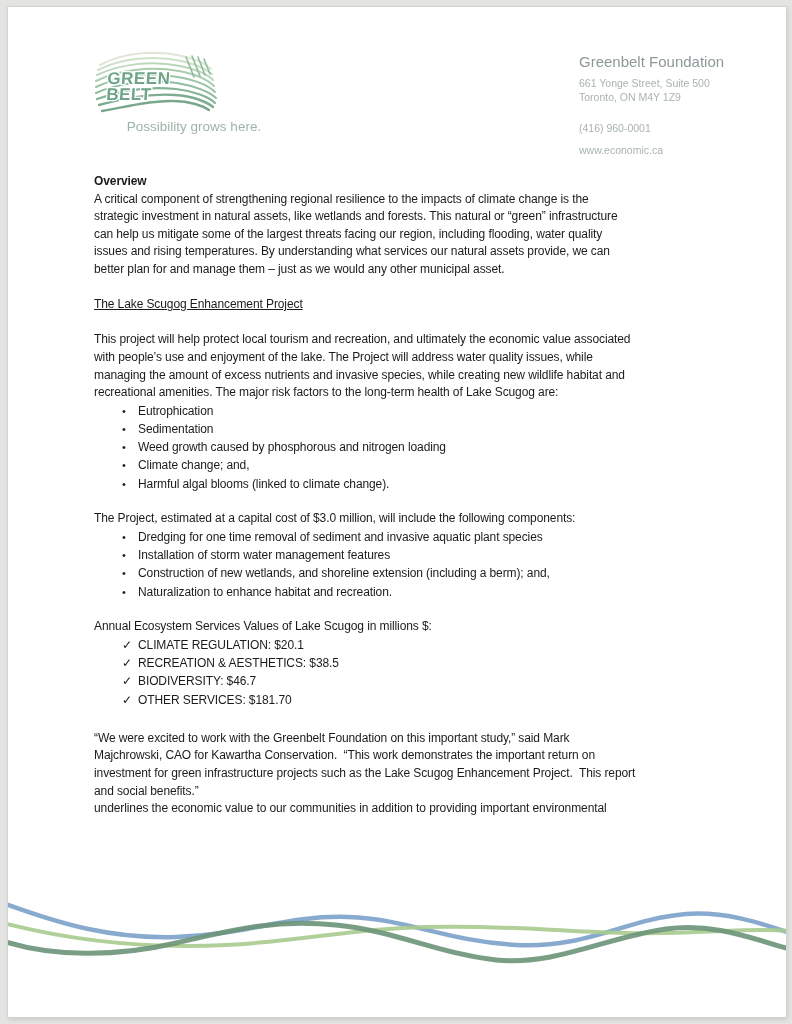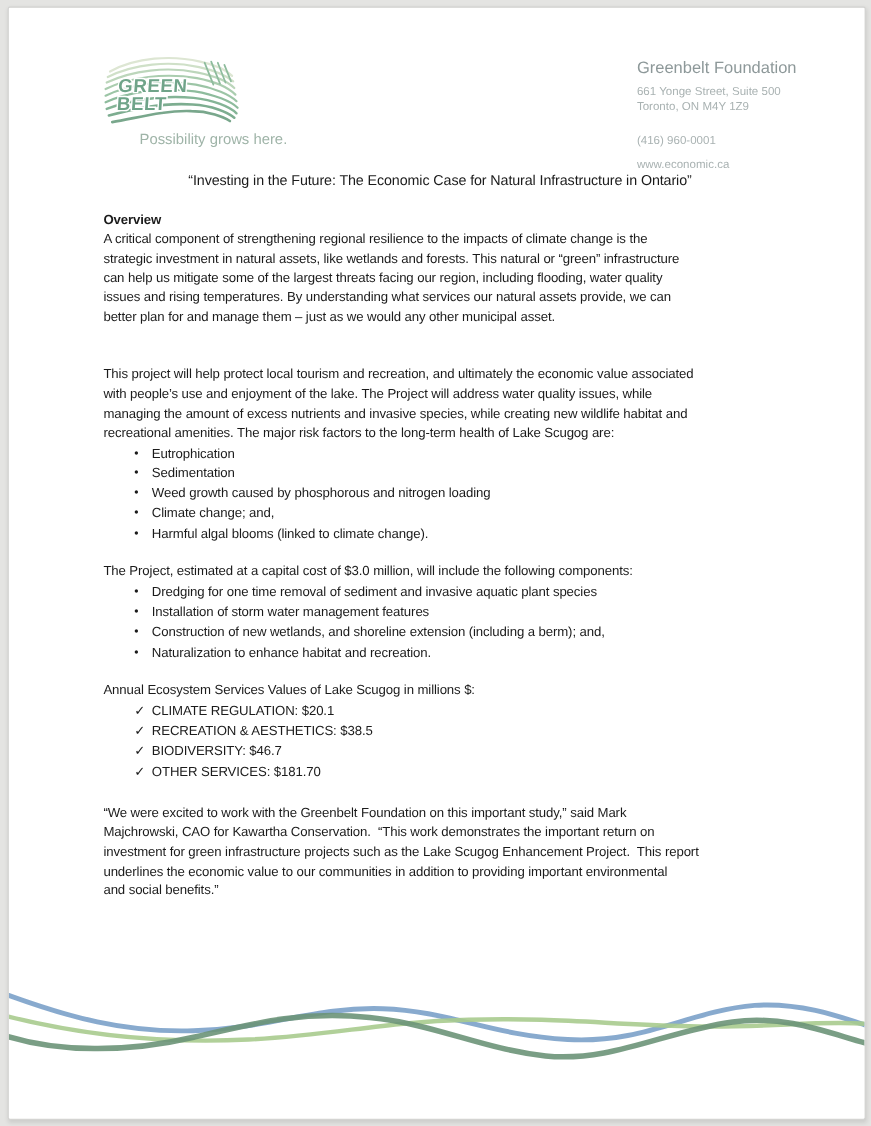--- a/index.html
+++ b/index.html
@@ -72,29 +72,29 @@
 
   <div class="org-block">
     <div class="org-name">Greenbelt Foundation</div>
     <div class="org-line">661 Yonge Street, Suite 500</div>
     <div class="org-line">Toronto, ON M4Y 1Z9</div>
     <div class="org-line org-phone">(416) 960-0001</div>
     <div class="org-line org-site">www.economic.ca</div>
   </div>
 
   <div class="flow">
-    <div class="title-line">“Investing in the Future: The Economic Case for Natural Infrastructure in Ontario”</div>
     <div id="blocks">
         <div class="h-bold">Overview</div>
         <div class="line">A critical component of strengthening regional resilience to the impacts of climate change is the</div>
         <div class="line">strategic investment in natural assets, like wetlands and forests. This natural or “green” infrastructure</div>
         <div class="line">can help us mitigate some of the largest threats facing our region, including flooding, water quality</div>
         <div class="line">issues and rising temperatures. By understanding what services our natural assets provide, we can</div>
         <div class="line">better plan for and manage them – just as we would any other municipal asset.</div>
         <div class="spacer"></div>
+        <div class="h-underline">The Lake Scugog Enhancement Project</div>
         <div class="spacer"></div>
         <div class="line">This project will help protect local tourism and recreation, and ultimately the economic value associated</div>
         <div class="line">with people’s use and enjoyment of the lake. The Project will address water quality issues, while</div>
         <div class="line">managing the amount of excess nutrients and invasive species, while creating new wildlife habitat and</div>
         <div class="line">recreational amenities. The major risk factors to the long-term health of Lake Scugog are:</div>
         <div class="li"><span class="marker bullet">•</span><span>Eutrophication</span></div>
         <div class="li"><span class="marker bullet">•</span><span>Sedimentation</span></div>
         <div class="li"><span class="marker bullet">•</span><span>Weed growth caused by phosphorous and nitrogen loading</span></div>
         <div class="li"><span class="marker bullet">•</span><span>Climate change; and,</span></div>
         <div class="li"><span class="marker bullet">•</span><span>Harmful algal blooms (linked to climate change).</span></div>
@@ -107,22 +107,22 @@
         <div class="spacer"></div>
         <div class="line">Annual Ecosystem Services Values of Lake Scugog in millions $:</div>
         <div class="li"><span class="marker check">✓</span><span>CLIMATE REGULATION: $20.1</span></div>
         <div class="li"><span class="marker check">✓</span><span>RECREATION &amp; AESTHETICS: $38.5</span></div>
         <div class="li"><span class="marker check">✓</span><span>BIODIVERSITY: $46.7</span></div>
         <div class="li"><span class="marker check">✓</span><span>OTHER SERVICES: $181.70</span></div>
         <div class="spacer-lg"></div>
         <div class="line">“We were excited to work with the Greenbelt Foundation on this important study,” said Mark</div>
         <div class="line">Majchrowski, CAO for Kawartha Conservation.  “This work demonstrates the important return on</div>
         <div class="line">investment for green infrastructure projects such as the Lake Scugog Enhancement Project.  This report</div>
+        <div class="line">and social benefits.”</div>
         <div class="line">underlines the economic value to our communities in addition to providing important environmental</div>
-        <div class="line">and social benefits.”</div>
       </div>
   </div>
 
   <svg class="footer-waves" viewBox="0 0 778 92" preserveAspectRatio="none" aria-hidden="true">
     <g fill="none" stroke-linecap="round">
       <path stroke-width="4.5" opacity="0.9" d="M-5,14 C55,36 105,50 168,48 C238,46 278,26 340,28 C400,30 438,52 508,56 C578,60 618,30 678,25 C720,22 758,36 782,44" stroke="#7ba1c9"></path>
       <path stroke-width="4" opacity="0.9" d="M-5,34 C65,52 138,60 218,56 C298,52 338,40 418,38 C498,36 540,42 618,44 C688,46 740,38 782,42" stroke="#a8cb8e"></path>
       <path stroke-width="5" opacity="0.9" d="M-5,52 C45,68 108,68 168,54 C228,40 268,30 328,36 C388,42 428,64 488,71 C548,77 598,48 658,40 C708,33 750,52 782,60" stroke="#6b9478"></path>
     </g>
   </svg>

